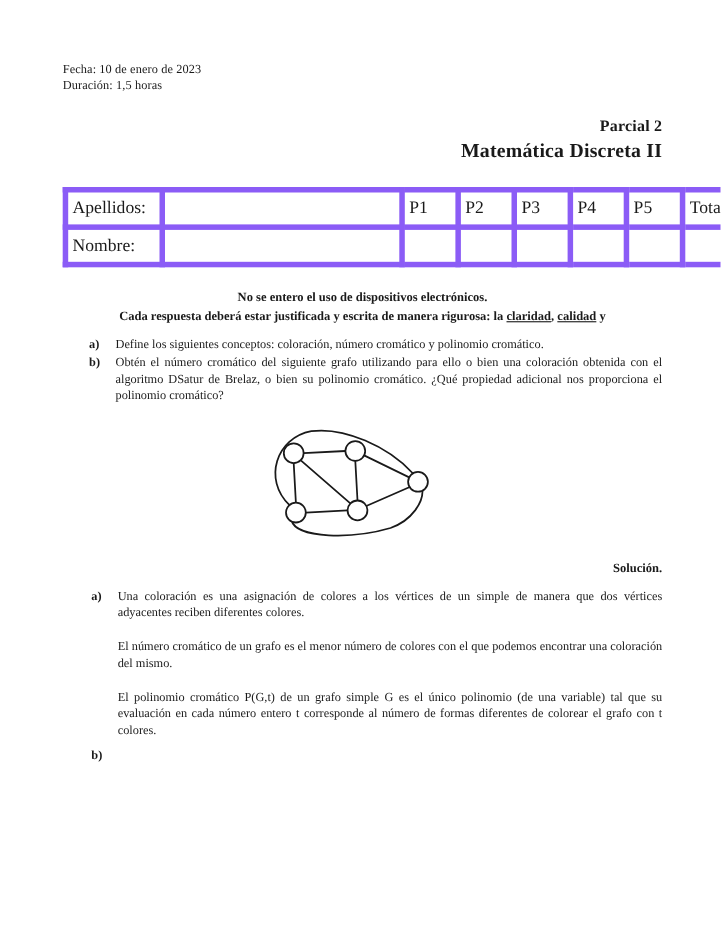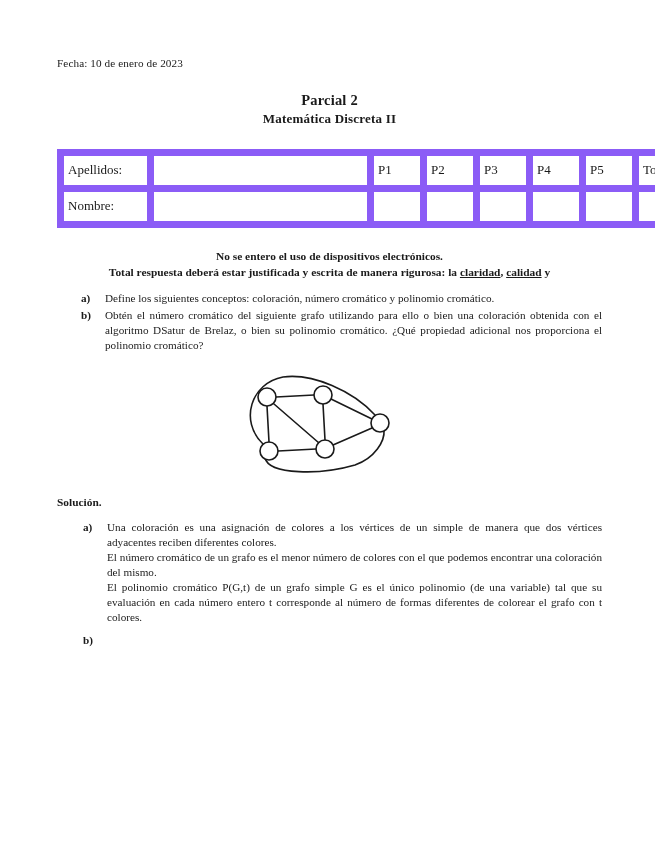--- a/index.html
+++ b/index.html
@@ -33,38 +33,38 @@
   .meta {
     font-size: 11.2px;
     line-height: 1.32;
     letter-spacing: 0.1px;
   }
   .meta div { white-space: nowrap; }
 
   
   .title-block {
     margin-top: 20px;
-    text-align: center;
+    text-align: right;
     font-weight: bold;
     line-height: 1.35;
   }
   .title-main { font-size: 14.5px; letter-spacing: 0.2px; }
-  .title-sub  { font-size: 13px; letter-spacing: 0.2px; }
+  .title-sub  { font-size: 18px; letter-spacing: 0.2px; }
 
   
   .id-table {
     margin-top: 21px;
     border-collapse: collapse;
     width: 545px;
     table-layout: fixed;
   }
   .id-table td {
-    border: 7px solid #8b5cf6;
+    border: 5px solid #8b5cf6;
     height: 27px;
-    font-size: 13px;
+    font-size: 16px;
     padding: 1px 4px;
     vertical-align: middle;
     line-height: 1.1;
   }
   .col-label { width: 75px; }
   .col-blank { width: 205px; }
   .col-p     { width: 38px; }
   .col-total { width: 85px; }
 
   
@@ -102,21 +102,21 @@
     box-sizing: content-box;
     font-weight: bold;
   }
   .item .body {
     flex: 1 1 auto;
   }
   .item .body p {
     margin: 0;
     text-align: justify;
   }
-  .item .body p + p { margin-top: 0px; }
+  .item .body p + p { margin-top: 16px; }
   .item .body u { text-decoration: underline; }
 
   
   .items-solution .item .marker { padding-left: 26px; }
 
   
   .figure {
     margin-top: 12px;
     height: 112px;
     position: relative;
@@ -126,30 +126,32 @@
     left: 168px;
     top: 0;
   }
 
   
   .sol-heading {
     margin-top: 18px;
     font-size: 11.4px;
     font-weight: bold;
     line-height: 1.3;
+    text-align: right;
   }
 </style>
 </head>
 <body>
 
 <div class="page">
   <div class="content">
 
     <div class="meta">
       <div>Fecha: 10 de enero de 2023</div>
+      <div>Duración: 1,5 horas</div>
     </div>
 
     <div class="title-block">
       <div class="title-main">Parcial 2</div>
       <div class="title-sub">Matemática Discreta II</div>
     </div>
 
     <table class="id-table">
       <tbody>
         <tr>
@@ -170,21 +172,21 @@
           <td class="col-p"></td>
           <td class="col-p"></td>
           <td class="col-p"></td>
           <td class="col-total"></td>
         </tr>
       </tbody>
     </table>
 
     <div class="notice">
       <div>No se entero el uso de dispositivos electrónicos.</div>
-      <div><span>Total respuesta deberá estar justificada y escrita de manera rigurosa: la </span><u>claridad</u><span>, </span><u>calidad</u><span> y </span></div>
+      <div><span>Cada respuesta deberá estar justificada y escrita de manera rigurosa: la </span><u>claridad</u><span>, </span><u>calidad</u><span> y </span></div>
     </div>
 
 
     <div class="items">
       <div class="item">
         <div class="marker">a)</div>
         <div class="body">
           <p>Define los siguientes conceptos: coloración, número cromático y polinomio cromático.</p>
         </div>
       </div>

